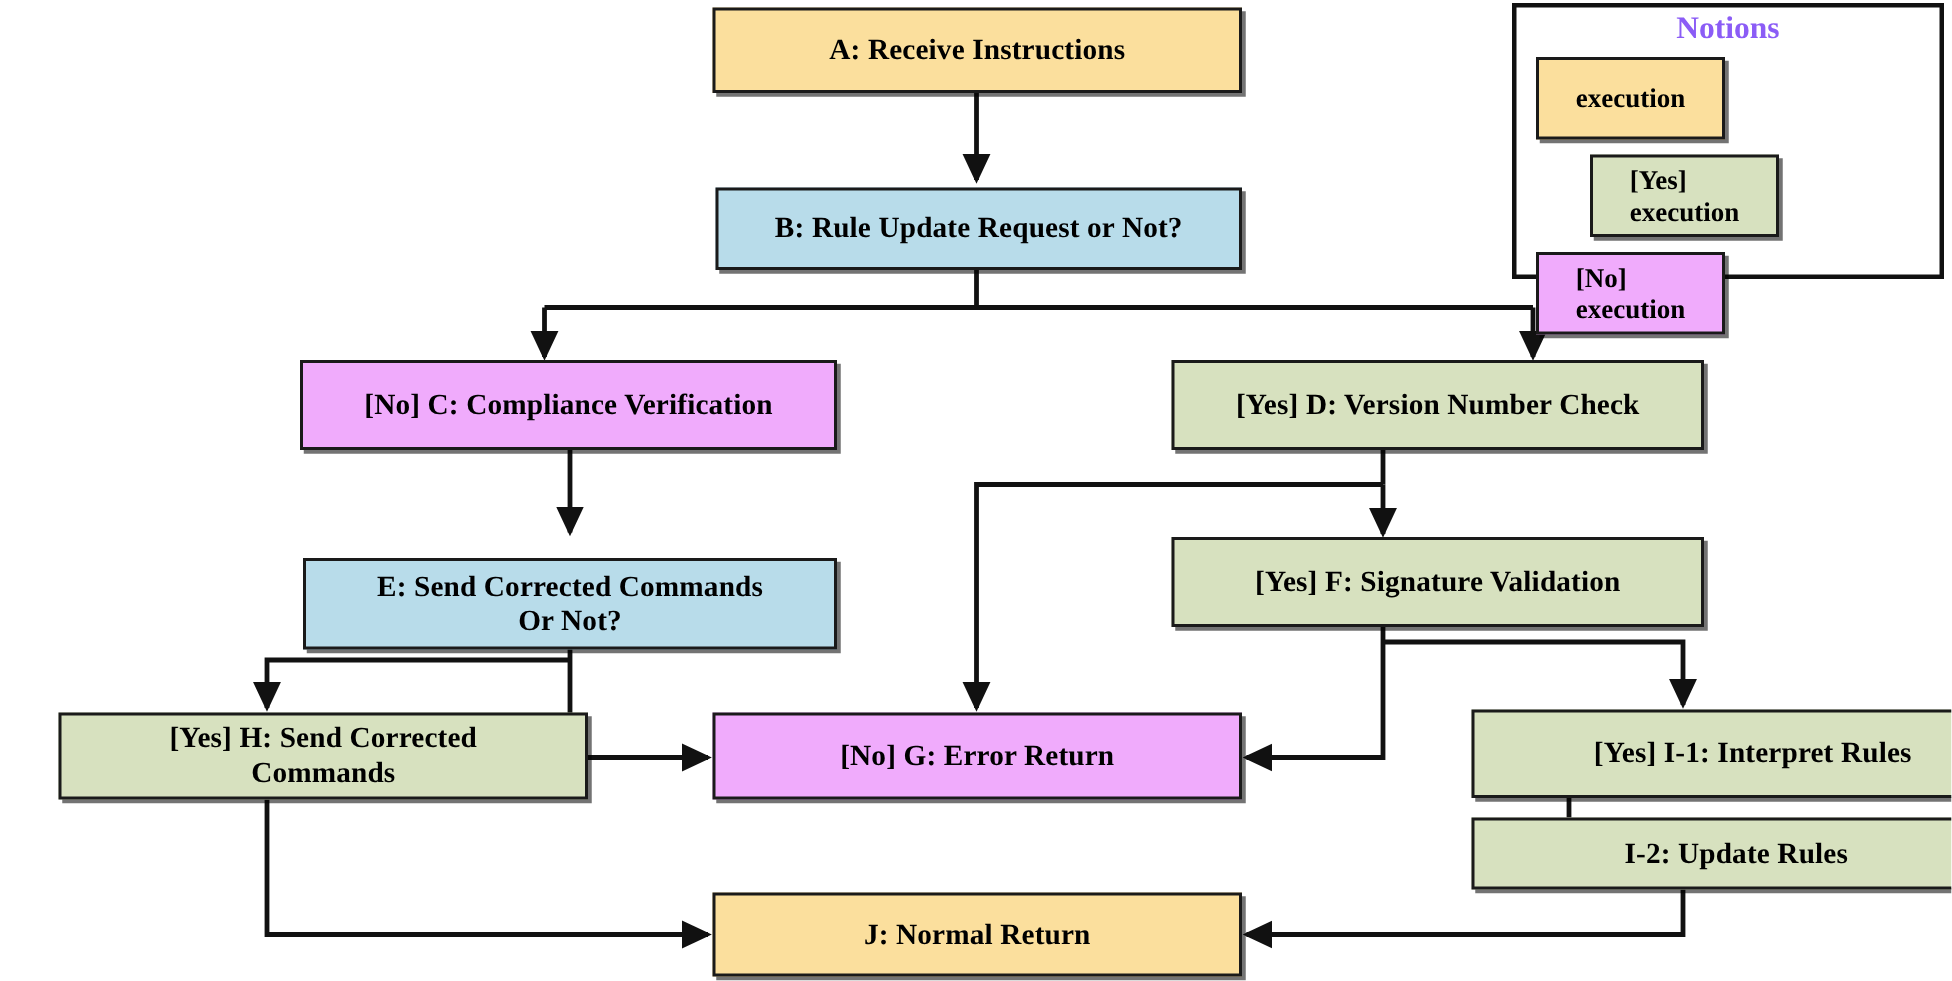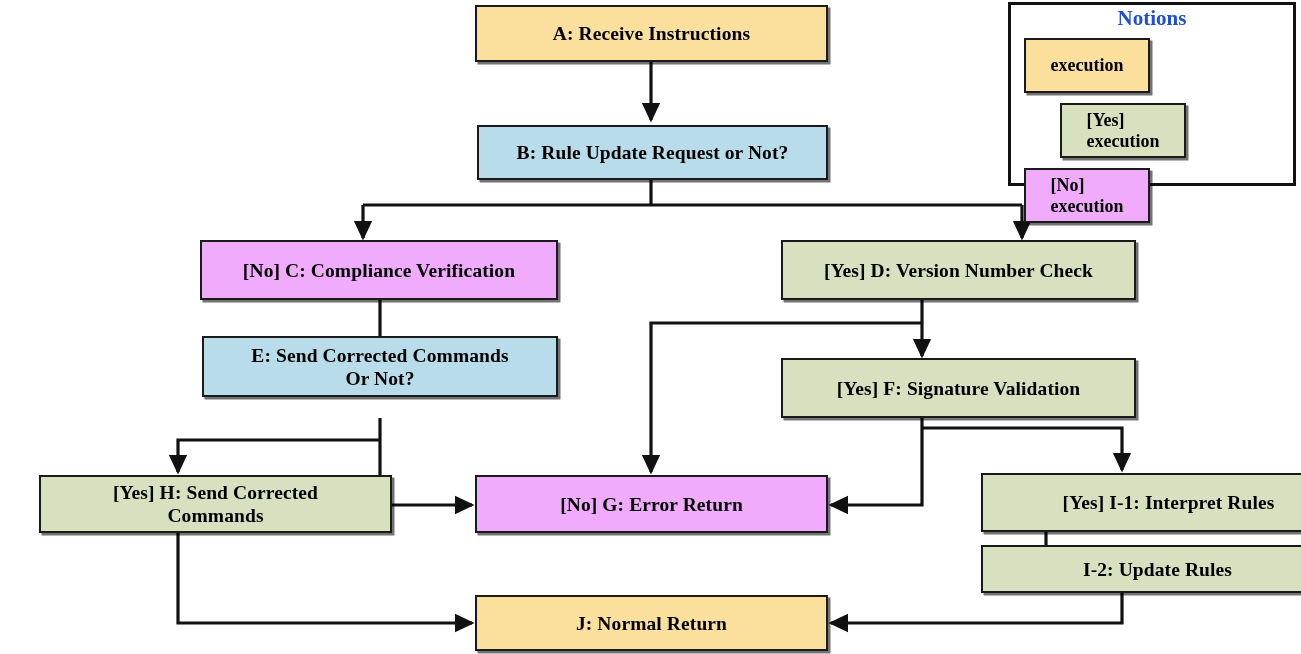--- a/index.html
+++ b/index.html
@@ -56,21 +56,21 @@
     height: 184px;
     box-sizing: border-box;
     border: 3px solid #111111;
     background: #ffffff;
     z-index: 5;
   }
   #legend-title {
     text-align: center;
     font-weight: bold;
     font-size: 21px;
-    color: #1d4ed8;
+    color: #8b5cf6;
     margin-top: 2px;
     line-height: 1.1;
   }
   #legend-grid {
     position: absolute;
     left: 13px;
     top: 33px;
     width: 262px;
     display: flex;
     flex-wrap: wrap;
@@ -137,21 +137,21 @@
   </svg>
 
   <div class="node n-exec" style="left:475px; top:5px;   width:353px; height:57px;">A: Receive Instructions</div>
 
   <div class="node n-verify" style="left:477px; top:125px; width:351px; height:55px;">B: Rule Update Request or Not?</div>
 
   <div class="node n-no" style="left:200px; top:240px; width:358px; height:60px;">[No] C: Compliance Verification</div>
 
   <div class="node n-yes" style="left:745px; top:240px; width:355px; height:60px;">[Yes] D: Version Number Check</div>
 
-  <div class="node n-verify" style="left:202px; top:336px; width:356px; height:61px; white-space:pre-line;">E: Send Corrected Commands
+  <div class="node n-verify" style="left:202px; top:372px; width:356px; height:61px; white-space:pre-line;">E: Send Corrected Commands
 Or Not?</div>
 
   <div class="node n-yes" style="left:745px; top:358px; width:355px; height:60px;">[Yes] F: Signature Validation</div>
 
   <div class="node n-yes" style="left:3px;   top:475px; width:353px; height:58px; white-space:pre-line;">[Yes] H: Send Corrected
 Commands</div>
 
   <div class="node n-no" style="left:475px; top:475px; width:353px; height:58px;">[No] G: Error Return</div>
 
   <div class="node n-yes" style="left:945px; top:473px; width:353px; height:59px;padding-left:28px;">[Yes] I-1: Interpret Rules</div>

